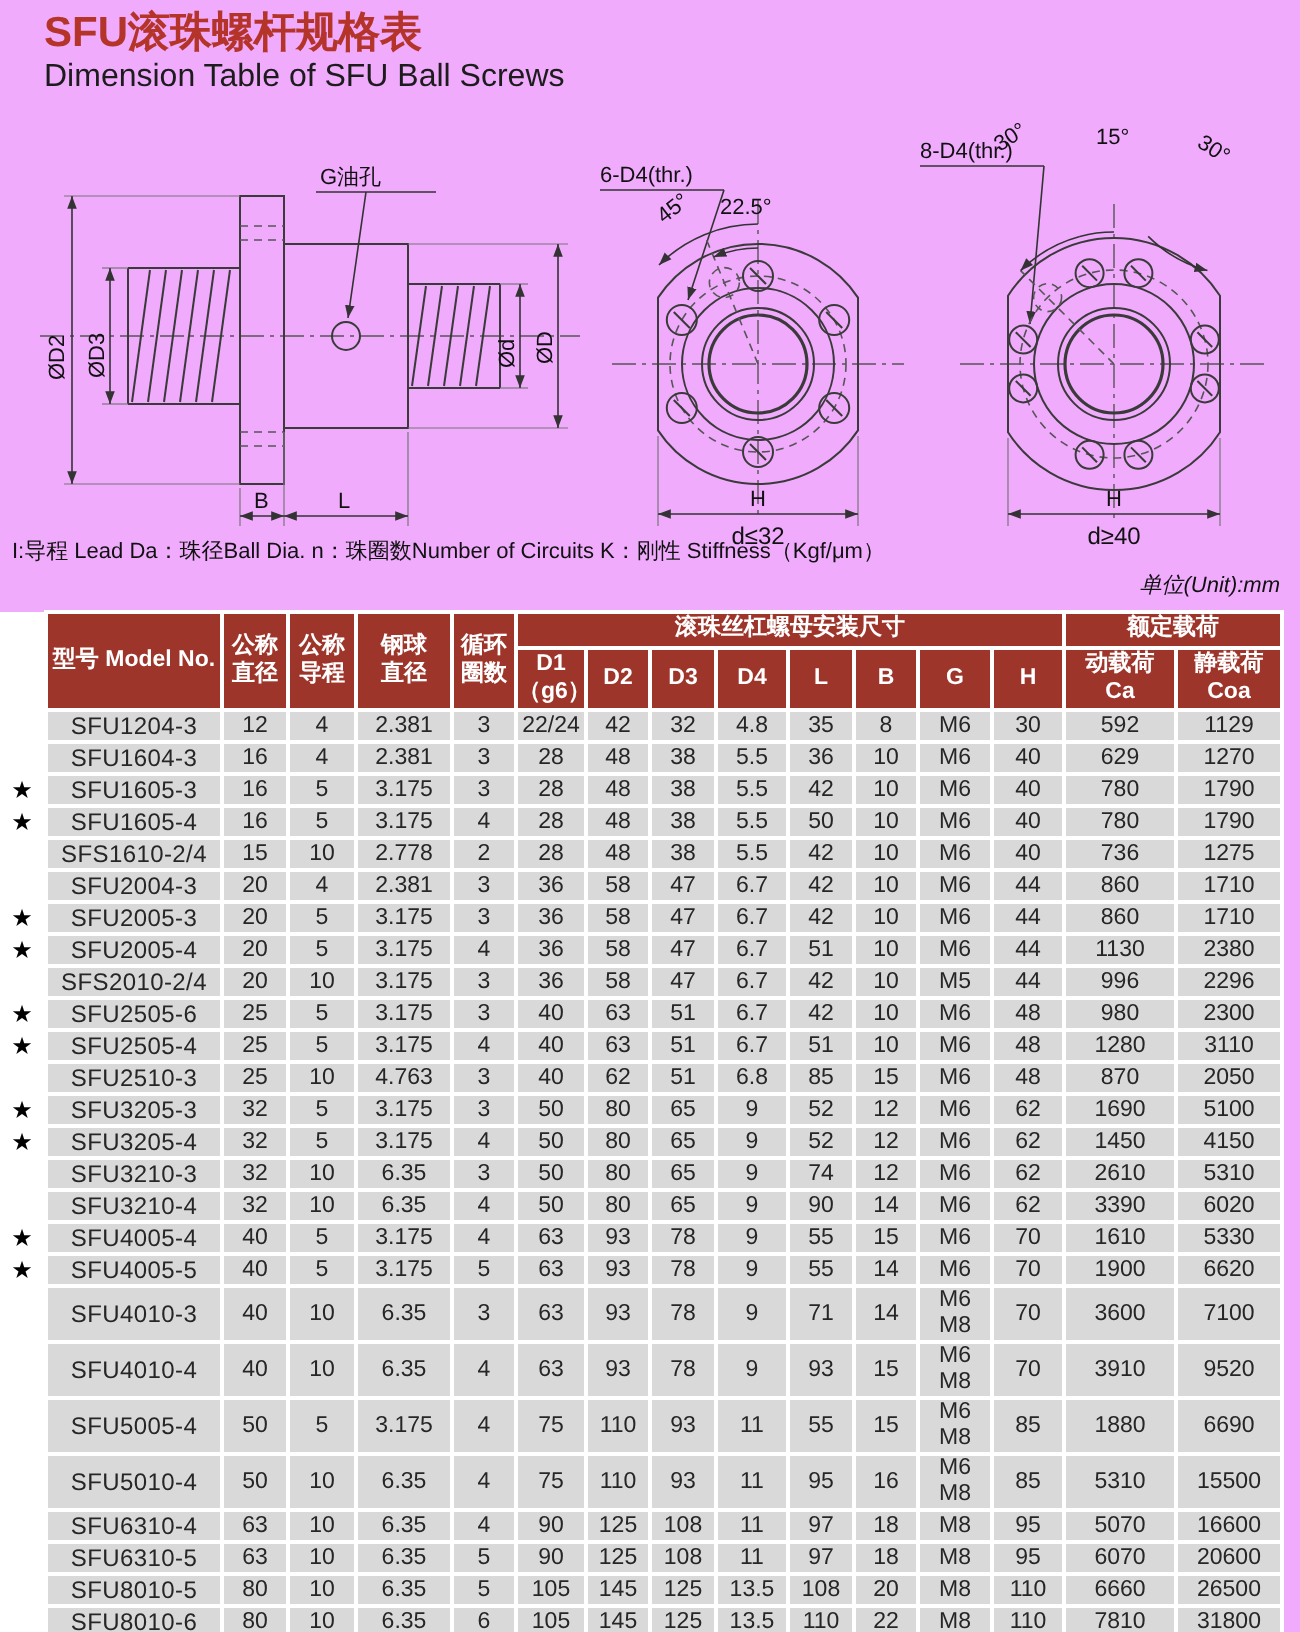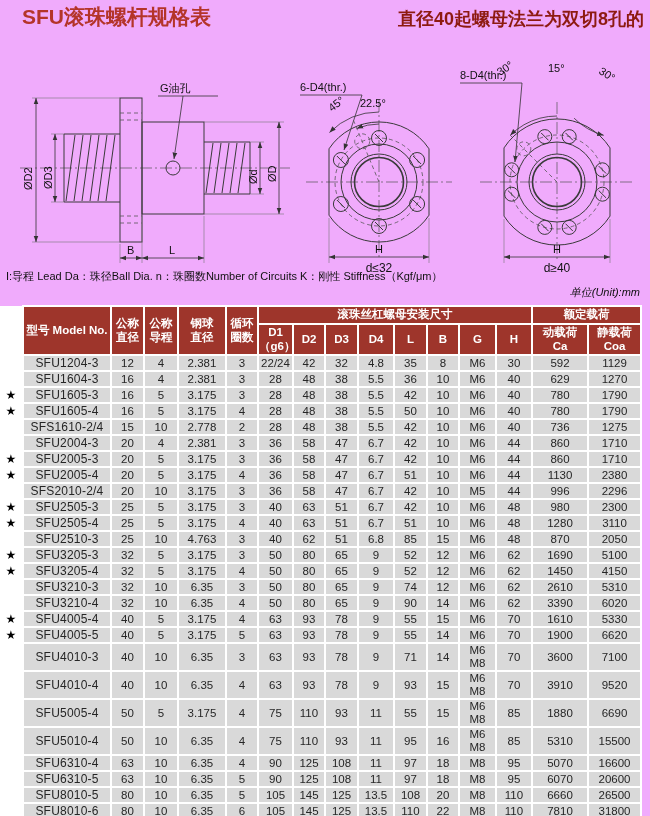--- a/index.html
+++ b/index.html
@@ -34,22 +34,22 @@
   
   .footnote{position:absolute;left:22px;top:796px;font-size:12px;color:#111;}
 </style>
 </head>
 <body>
 
 <div class="page">
 
   <div class="title-block">
     <div class="title-cn">SFU滚珠螺杆规格表</div>
+    <div class="title-en">Dimension Table of SFU Ball Screws</div>
   </div>
-  <div class="title-right">直径40起螺母法兰为双切8孔的</div>
 
   <svg style="left:8px;top:60px;" width="290" height="212" viewBox="0 0 290 212">
     <defs>
       <marker id="arrA" markerWidth="9" markerHeight="8" refX="8" refY="4" orient="auto-start-reverse">
         <path d="M0,1 L8,4 L0,7 Z" fill="#333"></path>
       </marker>
     </defs>
     <line class="cl" x1="12" y1="108" x2="282" y2="108"></line>
 
     <g class="out">
@@ -433,21 +433,21 @@
           <td>6.7</td>
           <td>42</td>
           <td>10</td>
           <td>M5</td>
           <td>44</td>
           <td>996</td>
           <td>2296</td>
         </tr>
         <tr>
           <td class="star-cell">★</td>
-          <td class="model-cell">SFU2505-3</td>
+          <td class="model-cell">SFU2505-6</td>
           <td>25</td>
           <td>5</td>
           <td>3.175</td>
           <td>3</td>
           <td>40</td>
           <td>63</td>
           <td>51</td>
           <td>6.7</td>
           <td>42</td>
           <td>10</td>

